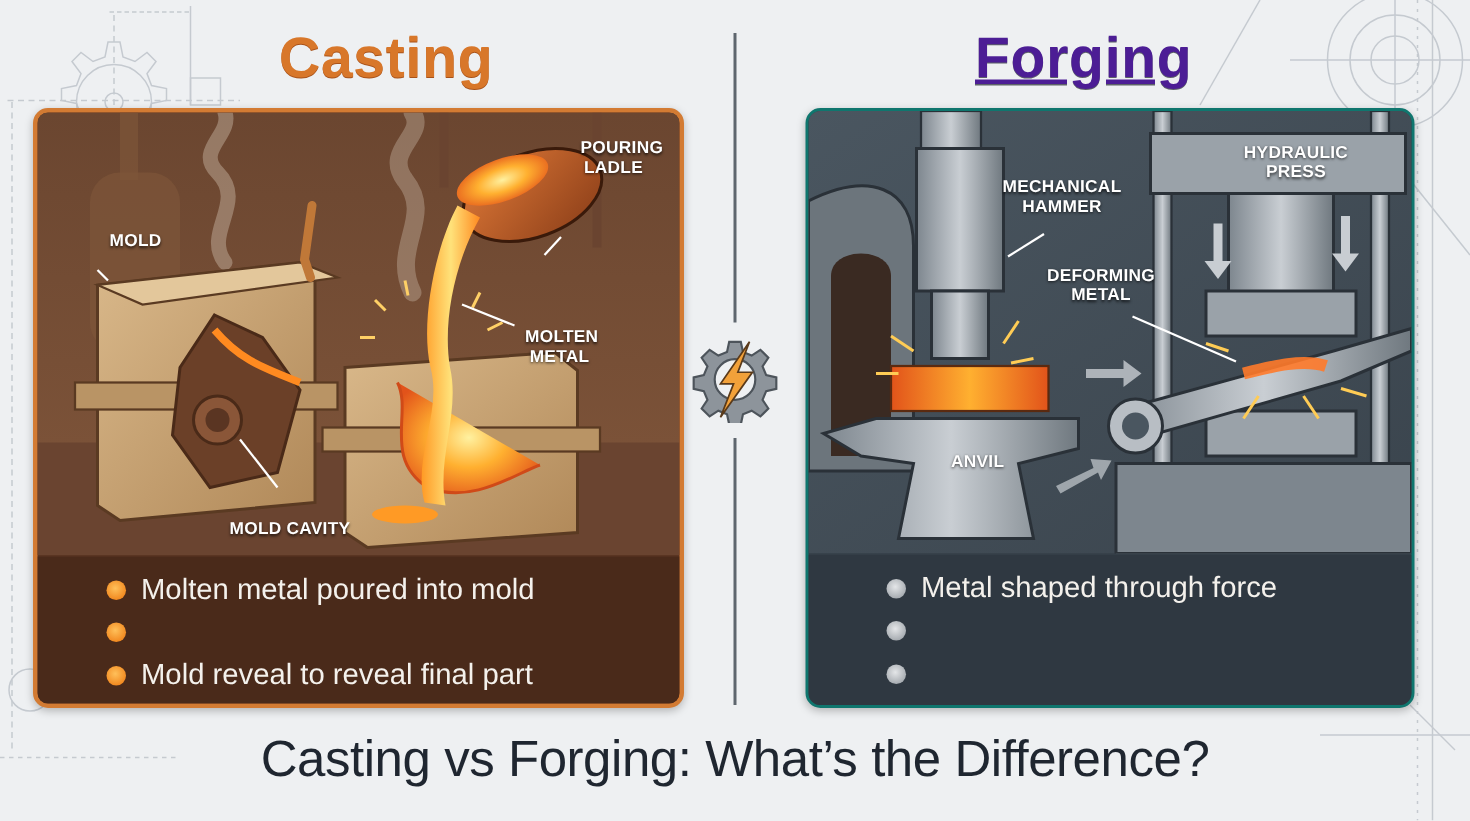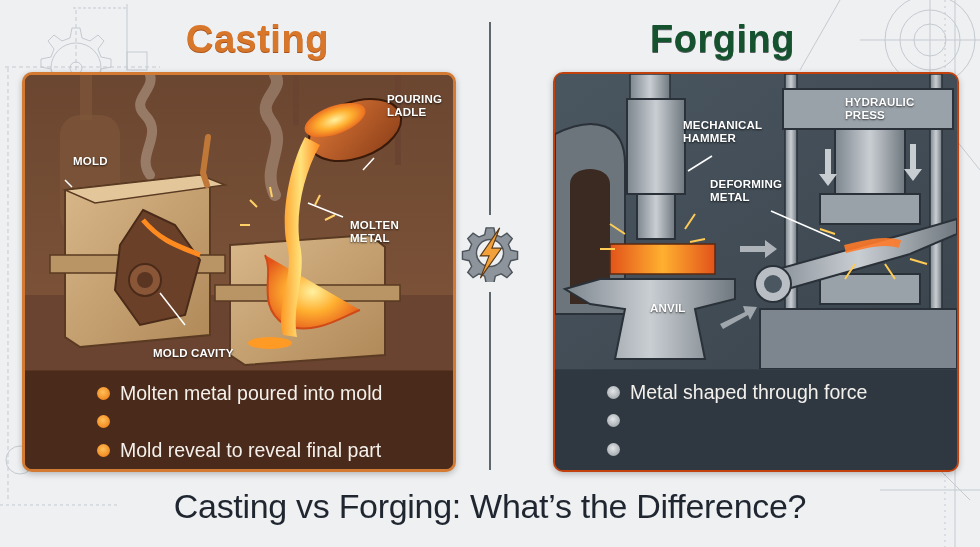--- a/index.html
+++ b/index.html
@@ -12,62 +12,62 @@
   .bg-blueprint { position: absolute; inset: 0; z-index: 0; }
   .title {
     position: absolute;
     top: 18px;
     font-weight: 700;
     font-size: 38px;
     letter-spacing: 0.5px;
     z-index: 2;
   }
   .title-casting { left: 186px; color: #d8772a; text-shadow: 0 1px 0 #a8521a; }
-  .title-forging { left: 650px; color: #14532d; text-shadow: 0 1px 0 #5d6268; }
+  .title-forging { left: 650px; color: #4c1d95; text-shadow: 0 1px 0 #5d6268; text-decoration: underline; }
   .divider {
     position: absolute; left: 489px; width: 2px; background: #5e666e; z-index: 2;
   }
   .divider.top { top: 22px; height: 193px; }
   .divider.bottom { top: 292px; height: 178px; }
   .center-icon { position: absolute; left: 461px; top: 224px; width: 58px; height: 58px; z-index: 3; }
 
   .panel {
     position: absolute; top: 72px; height: 400px; border-radius: 10px; overflow: hidden; z-index: 2;
   }
   .panel-casting {
     left: 22px; width: 434px; border: 3px solid #d37b33;
     background: #5a3522;
     box-shadow: 0 2px 6px rgba(0,0,0,0.25);
   }
   .panel-forging {
-    left: 553px; width: 406px; border: 2px solid #c2410c;
+    left: 537px; width: 406px; border: 2px solid #0f766e;
     background: #343e47;
     box-shadow: 0 2px 6px rgba(0,0,0,0.25);
   }
   .scene { position: absolute; left: 0; top: 0; right: 0; height: 295px; }
   .scene svg { width: 100%; height: 100%; display: block; }
   .bullets {
     position: absolute; left: 0; right: 0; top: 296px; bottom: 0;
     padding: 8px 0 0 72px;
   }
-  .panel-casting .bullets { background: #4a2a1a; padding-left: 72px; }
+  .panel-casting .bullets { background: #4a2a1a; padding-left: 46px; }
   .panel-forging .bullets { background: #2f3841; padding-left: 52px; }
   .bullet {
     display: flex; align-items: center; color: #f4f1ec;
     font-size: 19.5px; height: 28.5px;
   }
   .dot {
     width: 13px; height: 13px; border-radius: 50%; margin-right: 10px; flex: none;
   }
   .dot-orange { background: radial-gradient(circle at 45% 40%, #ffc05a 0%, #f28b22 70%, #c8641a 100%); }
   .dot-gray { background: radial-gradient(circle at 45% 40%, #e4e6e8 0%, #a9aeb3 70%, #7d8288 100%); }
 
   .label {
     position: absolute; color: #ffffff; font-weight: 700; font-size: 11.5px;
-    text-align: left; line-height: 13px; letter-spacing: 0.2px;
+    text-align: center; line-height: 13px; letter-spacing: 0.2px;
     text-shadow: 0 1px 2px rgba(0,0,0,0.7);
     z-index: 4;
   }
   .main-heading {
     position: absolute; left: 0; right: 0; top: 487px; text-align: center;
     font-size: 34px; font-weight: 400; color: #1f2630; z-index: 2;
     letter-spacing: -0.3px;
   }
 </style>
 </head>

